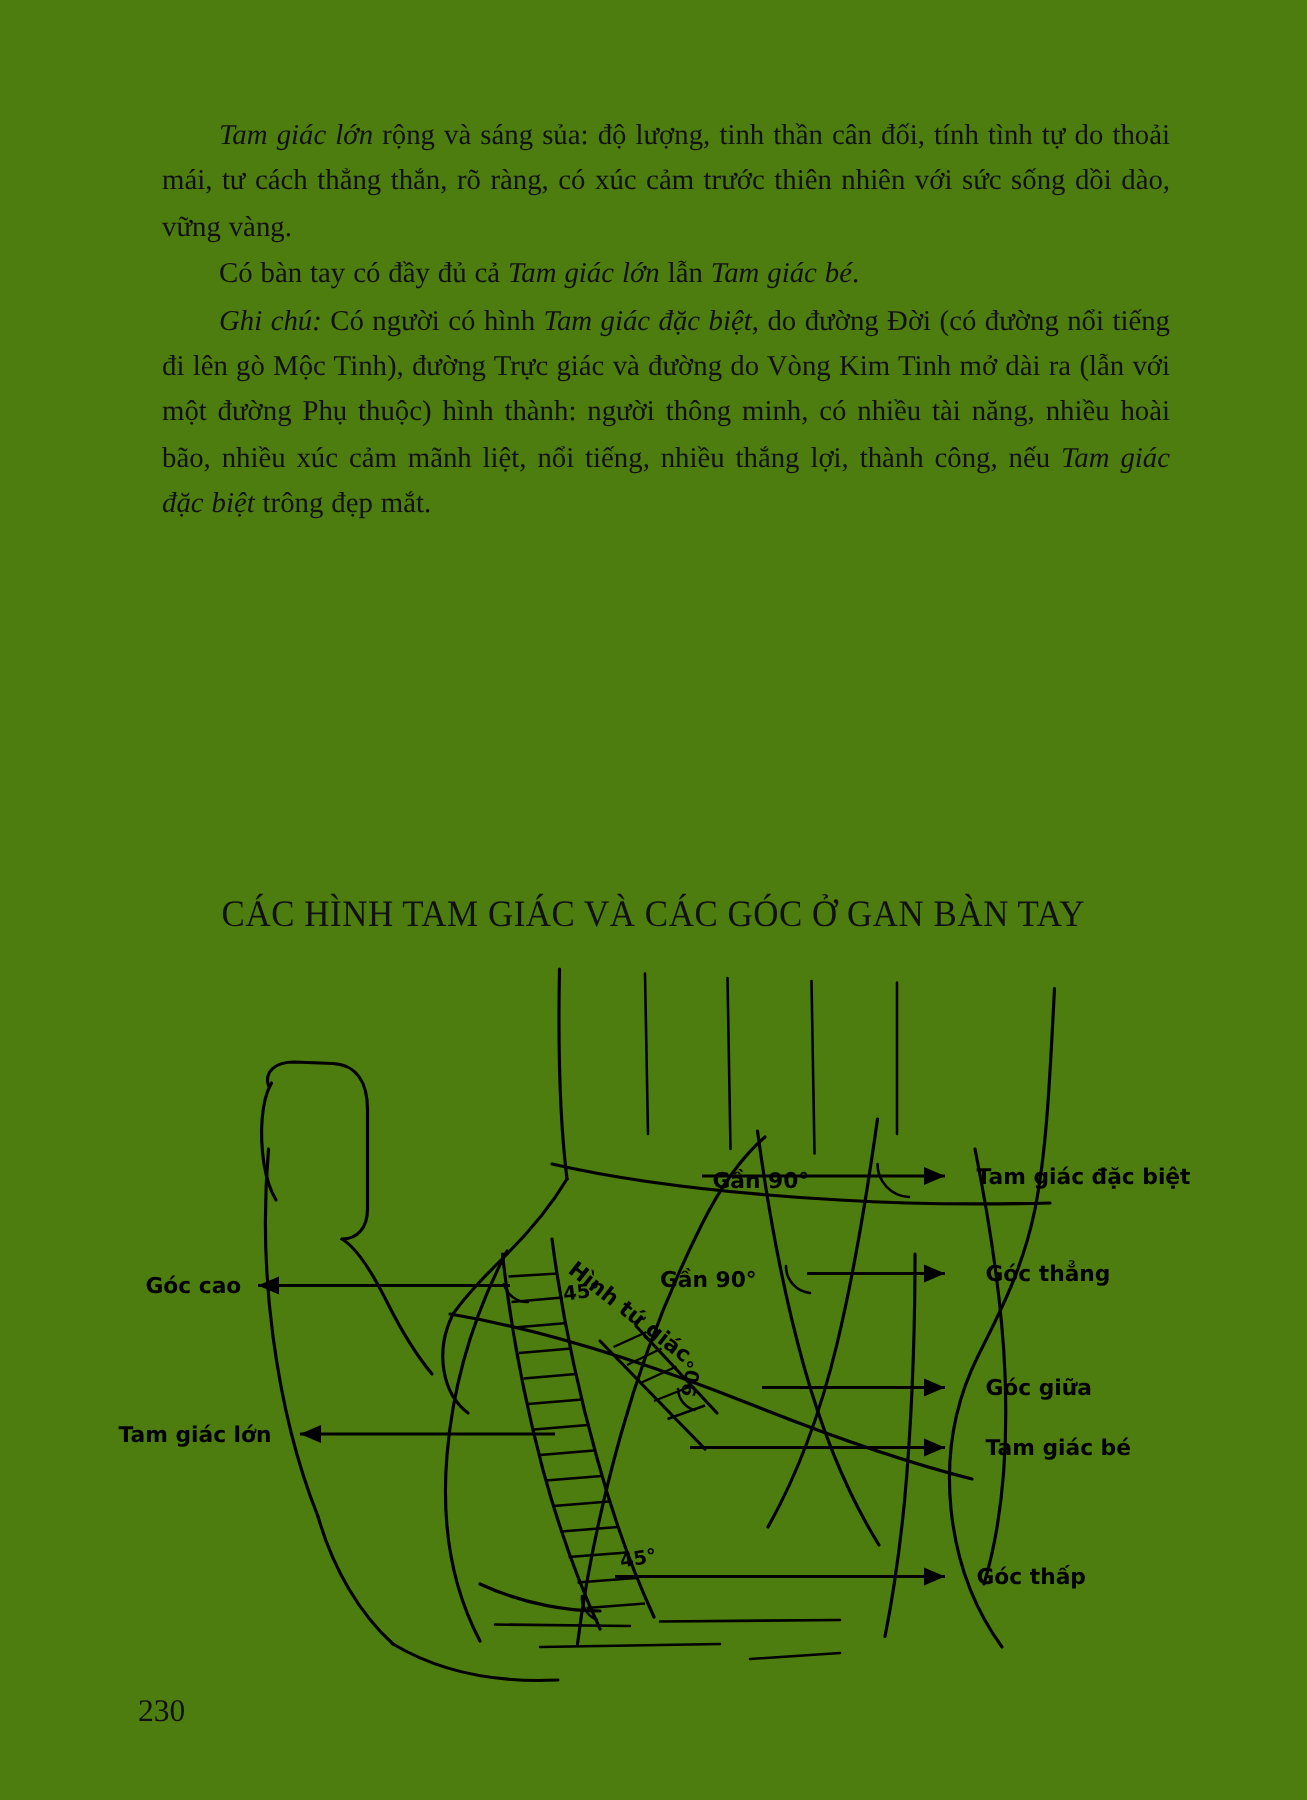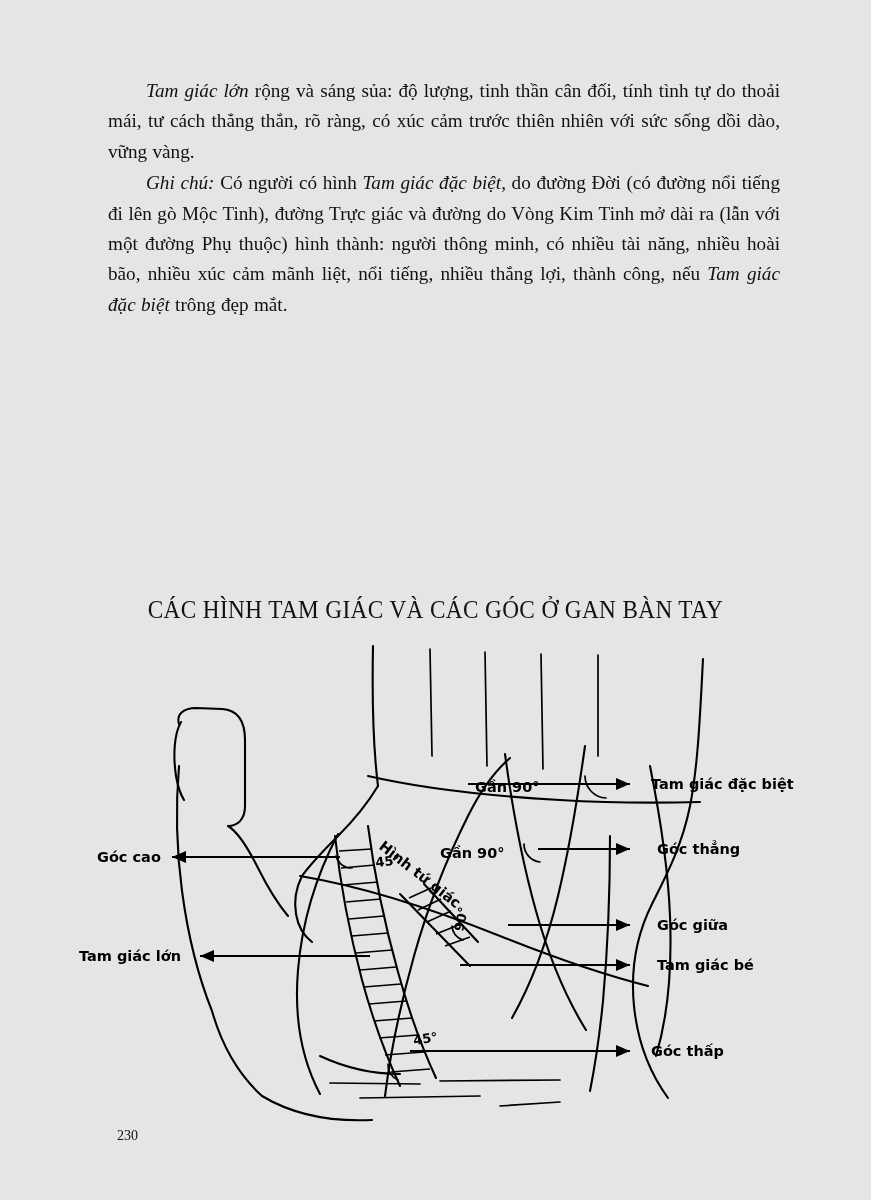--- a/index.html
+++ b/index.html
@@ -13,21 +13,21 @@
     height: 1200px;
     position: relative;
     overflow: hidden;
     font-family: "Liberation Serif", "DejaVu Serif", serif;
     color: #000000;
   }
 
   .page {
     position: absolute;
     inset: 0;
-    background: #e5e5e5;
+    background: #4d7c0f;
   }
 
   
   .textblock {
     position: absolute;
     left: 108px;
     top: 76px;
     width: 672px;
   }
 
@@ -115,36 +115,36 @@
     fill: none;
     stroke: #000;
     stroke-width: 2.0;
   }
 
   
   .folio {
     position: absolute;
     left: 92px;
     top: 1128px;
-    font-size: 14px;
+    font-size: 21px;
     color: #111;
     font-family: "Liberation Serif", "DejaVu Serif", serif;
-    margin-left: 25px;
   }
 </style>
 </head>
 <body>
 
 <div class="page">
 
   <div class="textblock">
     <p class="para"><em class="ital">Tam giác lớn</em> rộng và sáng sủa: độ lượng, tinh thần cân đối, tính tình tự do thoải mái, tư cách thẳng thắn, rõ ràng, có xúc cảm trước thiên nhiên với sức sống dồi dào, vững vàng.</p>
 
 
 
+    <p class="para">Có bàn tay có đầy đủ cả <em class="ital">Tam giác lớn</em> lẫn <em class="ital">Tam giác bé</em>.</p>
 
 
     <p class="para"><em class="ital">Ghi chú:</em> Có người có hình <em class="ital">Tam giác đặc biệt</em>, do đường Đời (có đường nổi tiếng đi lên gò Mộc Tinh), đường Trực giác và đường do Vòng Kim Tinh mở dài ra (lẫn với một đường Phụ thuộc) hình thành: người thông minh, có nhiều tài năng, nhiều hoài bão, nhiều xúc cảm mãnh liệt, nổi tiếng, nhiều thắng lợi, thành công, nếu <em class="ital">Tam giác đặc biệt</em> trông đẹp mắt.</p>
   </div>
 
   <div class="fig-title">CÁC HÌNH TAM GIÁC VÀ CÁC GÓC Ở GAN BÀN TAY</div>
 
   <div class="figure">
     <svg viewBox="0 0 871 500" xmlns="http://www.w3.org/2000/svg">
 

